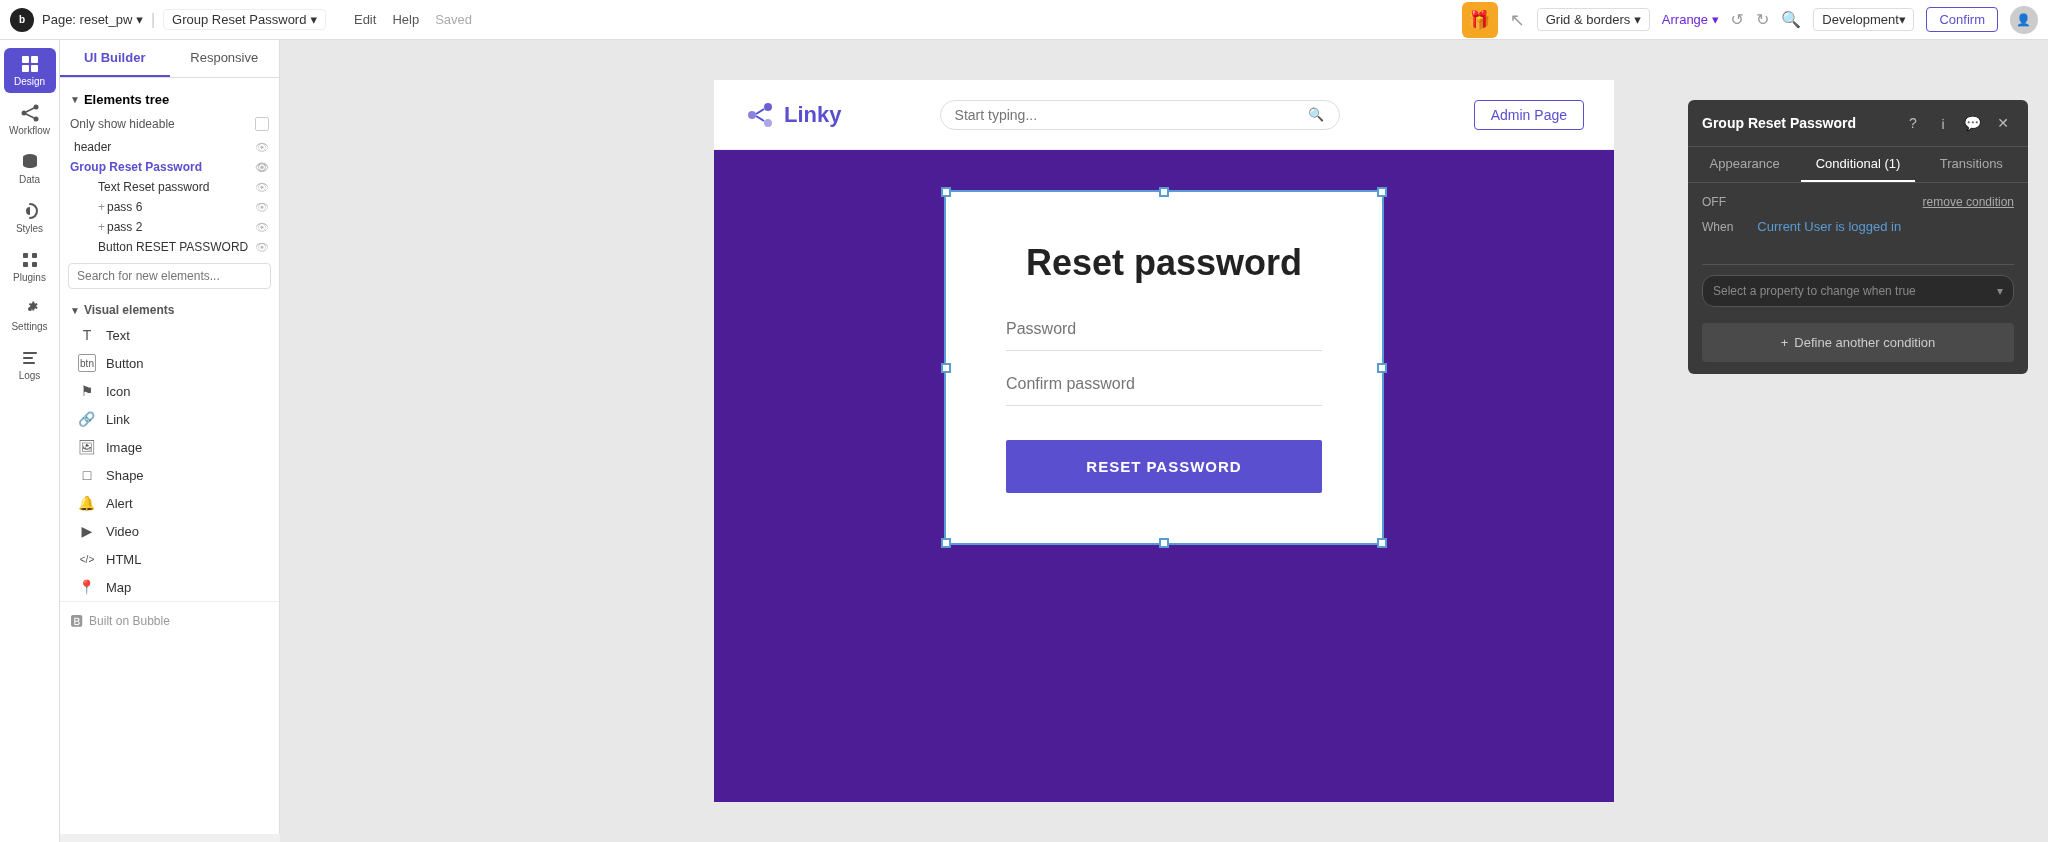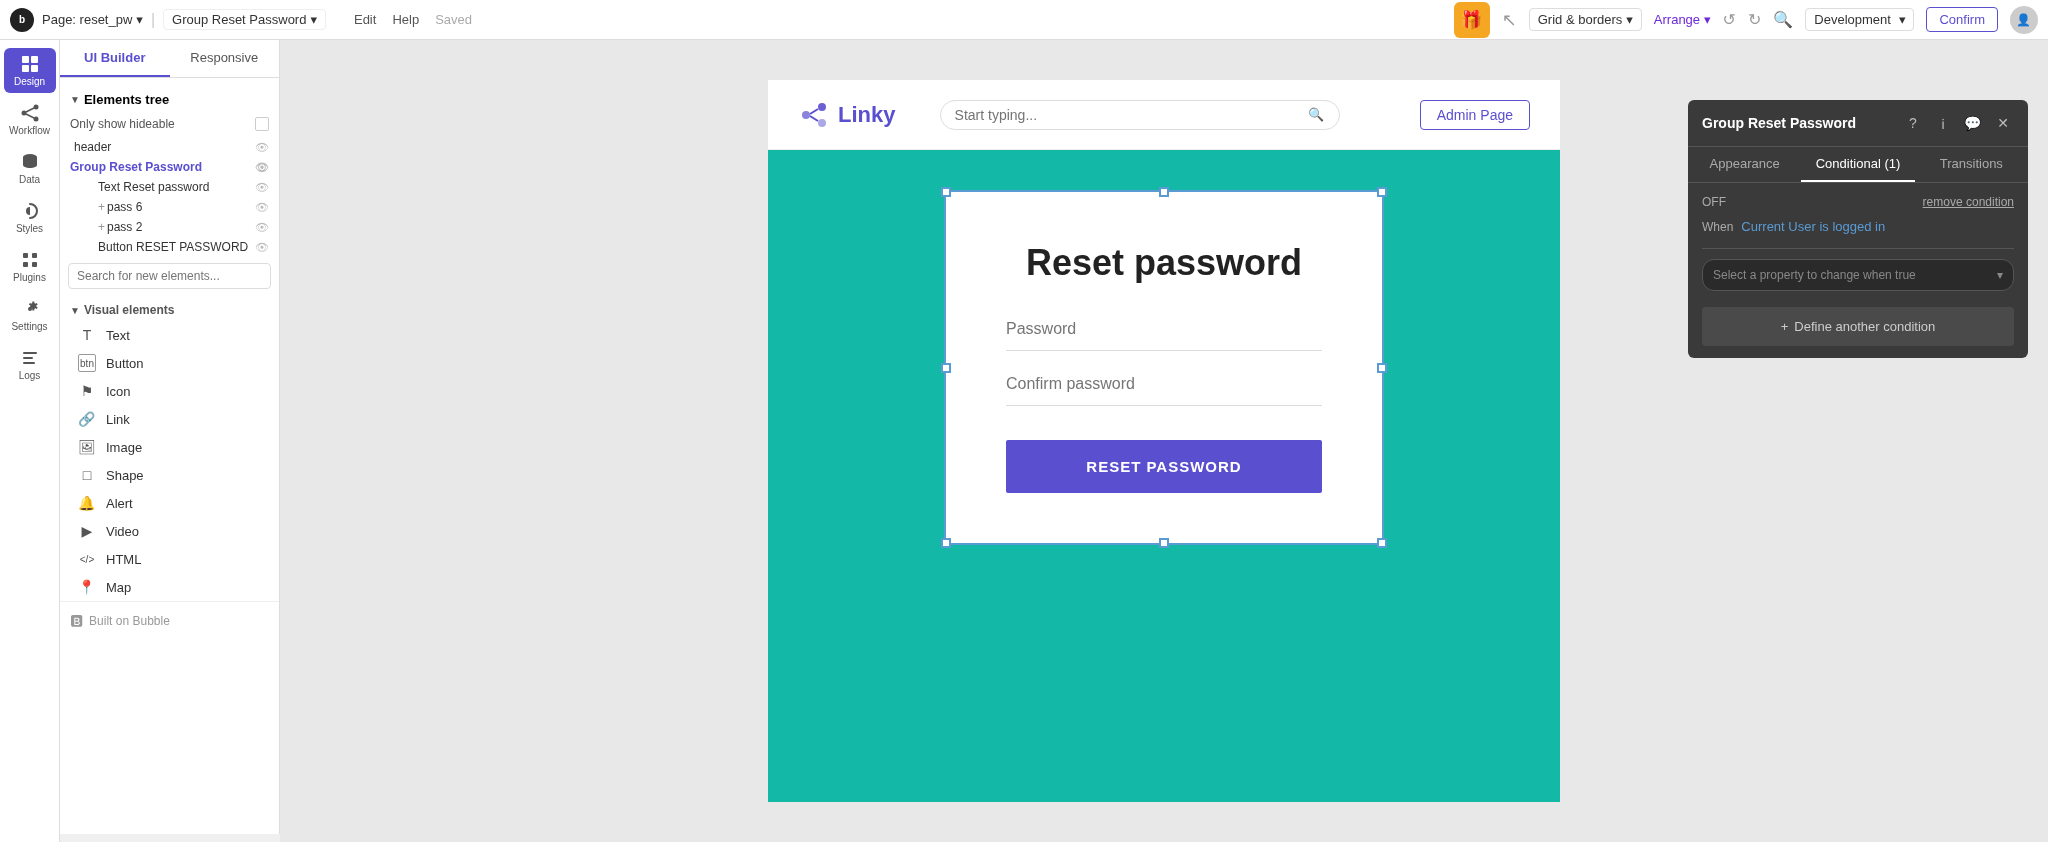--- a/index.html
+++ b/index.html
@@ -59,21 +59,21 @@
       font-size: 13px; color: #333; cursor: pointer;
       border: 1px solid #ddd; border-radius: 4px; padding: 3px 8px;
     }
     .arrange-btn {
       display: flex; align-items: center; gap: 4px;
       font-size: 13px; color: #6d28d9; cursor: pointer;
     }
     .undo-btn, .redo-btn { font-size: 16px; color: #999; cursor: pointer; background: none; border: none; }
     .search-icon-top { font-size: 16px; color: #999; cursor: pointer; }
     .dev-btn {
-      display: flex; align-items: center; gap: 8px;
+      display: flex; align-items: center; gap: 0;
       font-size: 13px; color: #333; cursor: pointer;
       border: 1px solid #ddd; border-radius: 4px; padding: 3px 8px;
     }
     .preview-btn {
       font-size: 13px; color: #5a4fcf; cursor: pointer;
       border: 1px solid #5a4fcf; border-radius: 4px; padding: 4px 12px;
       background: #fff;
     }
     .user-avatar {
       width: 28px; height: 28px;
@@ -213,23 +213,23 @@
     
     .canvas-content {
       padding: 40px;
       min-height: 100%;
       display: flex;
       justify-content: center;
     }
 
     
     .app-preview {
-      width: 792px;
+      width: 900px;
       min-height: 700px;
-      background: #14b8a6;
+      background: #4c1d95;
       position: relative;
     }
 
     .app-header {
       height: 70px;
       background: #fff;
       display: flex; align-items: center;
       padding: 0 30px;
       border-bottom: 1px solid #eee;
     }
@@ -353,22 +353,22 @@
     .right-panel-body { padding: 12px 14px; }
 
     .condition-off-row {
       display: flex; align-items: center; justify-content: space-between;
       margin-bottom: 10px;
     }
     .off-label { font-size: 12px; color: #aaa; }
     .remove-condition { font-size: 12px; color: #aaa; cursor: pointer; text-decoration: underline; }
 
     .when-row {
-      display: flex; align-items: center; gap: 8px;
-      margin-bottom: 14px;
+      display: flex; align-items: center; gap: 24px;
+      margin-bottom: 30px;
     }
     .when-label { font-size: 12px; color: #aaa; }
     .when-value { font-size: 13px; color: #5a9bd4; cursor: pointer; }
 
     .visibility-row {
       display: flex; align-items: center; justify-content: space-between;
       margin-bottom: 12px;
       padding: 10px 0;
       border-top: 1px solid #555;
     }

